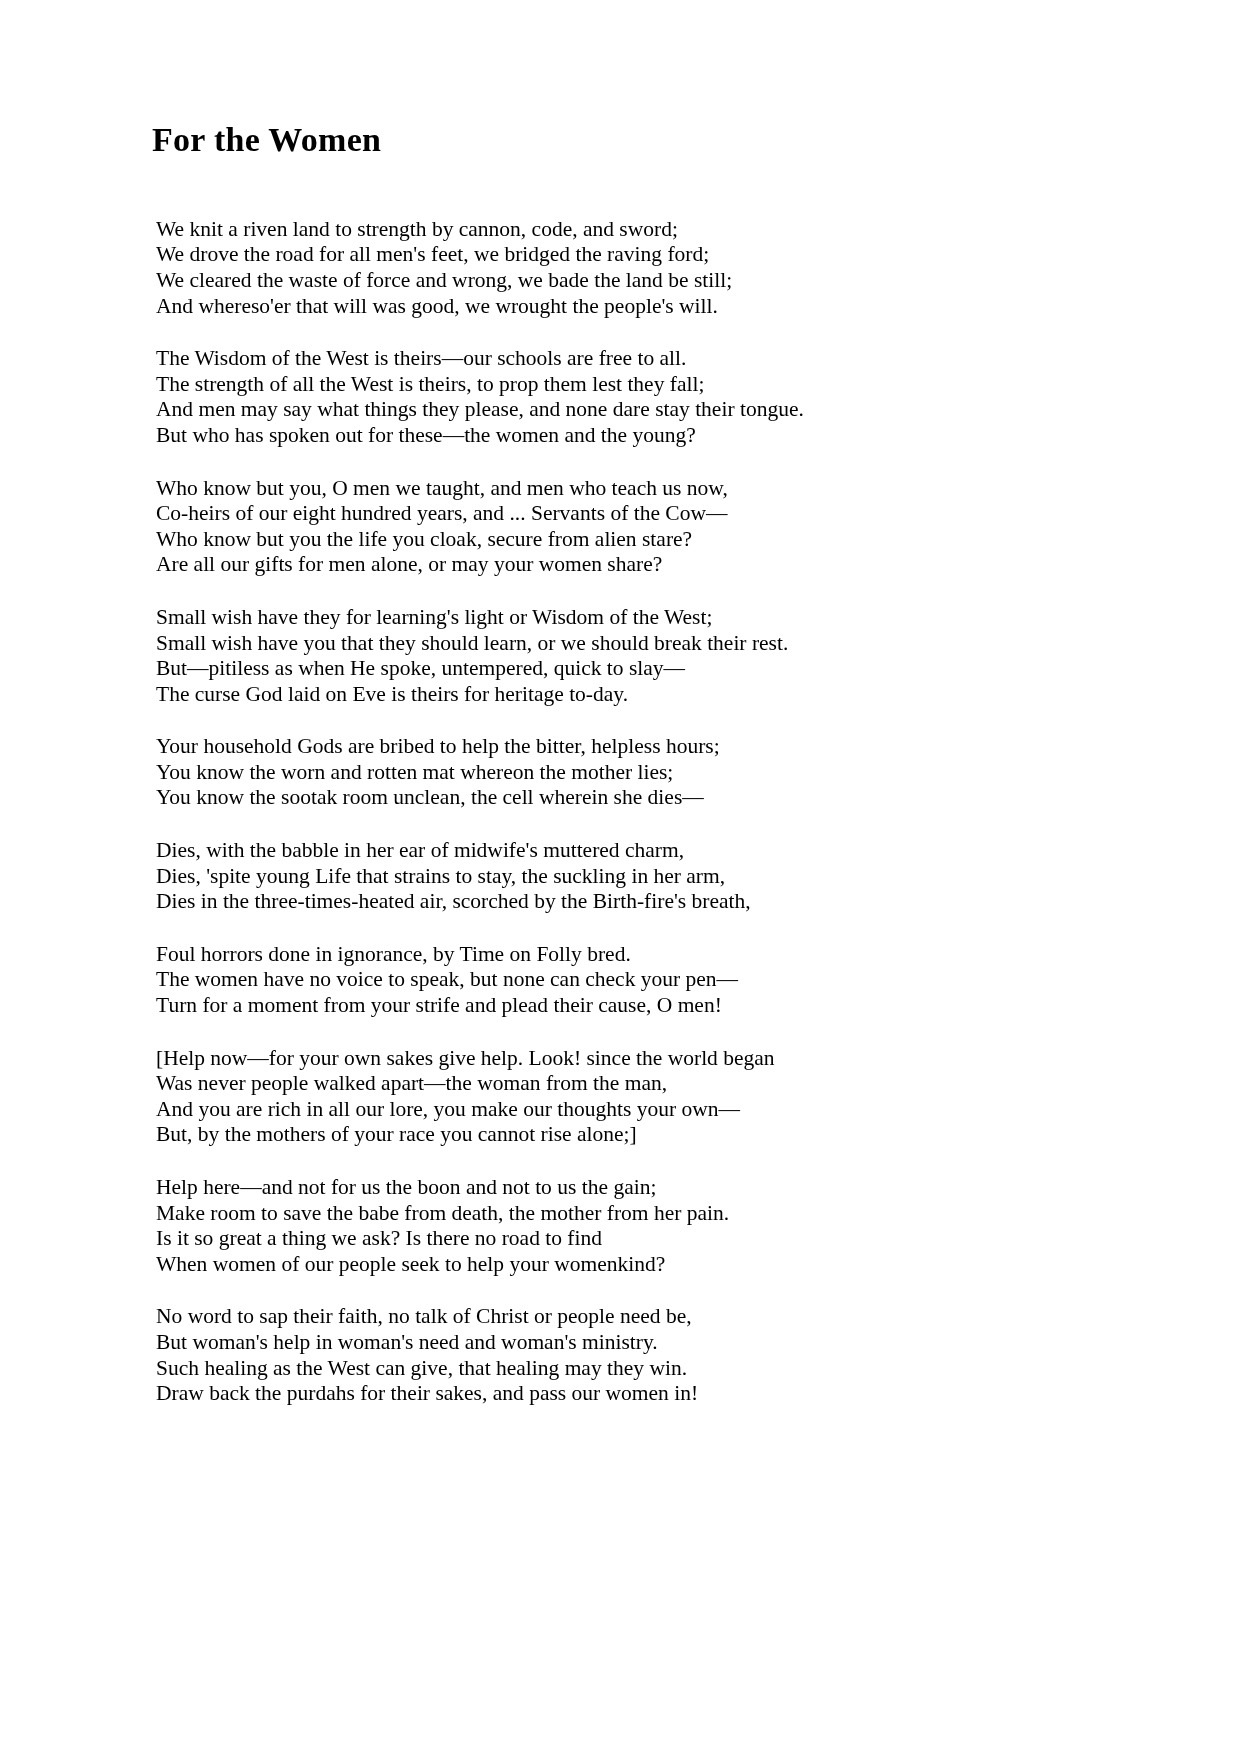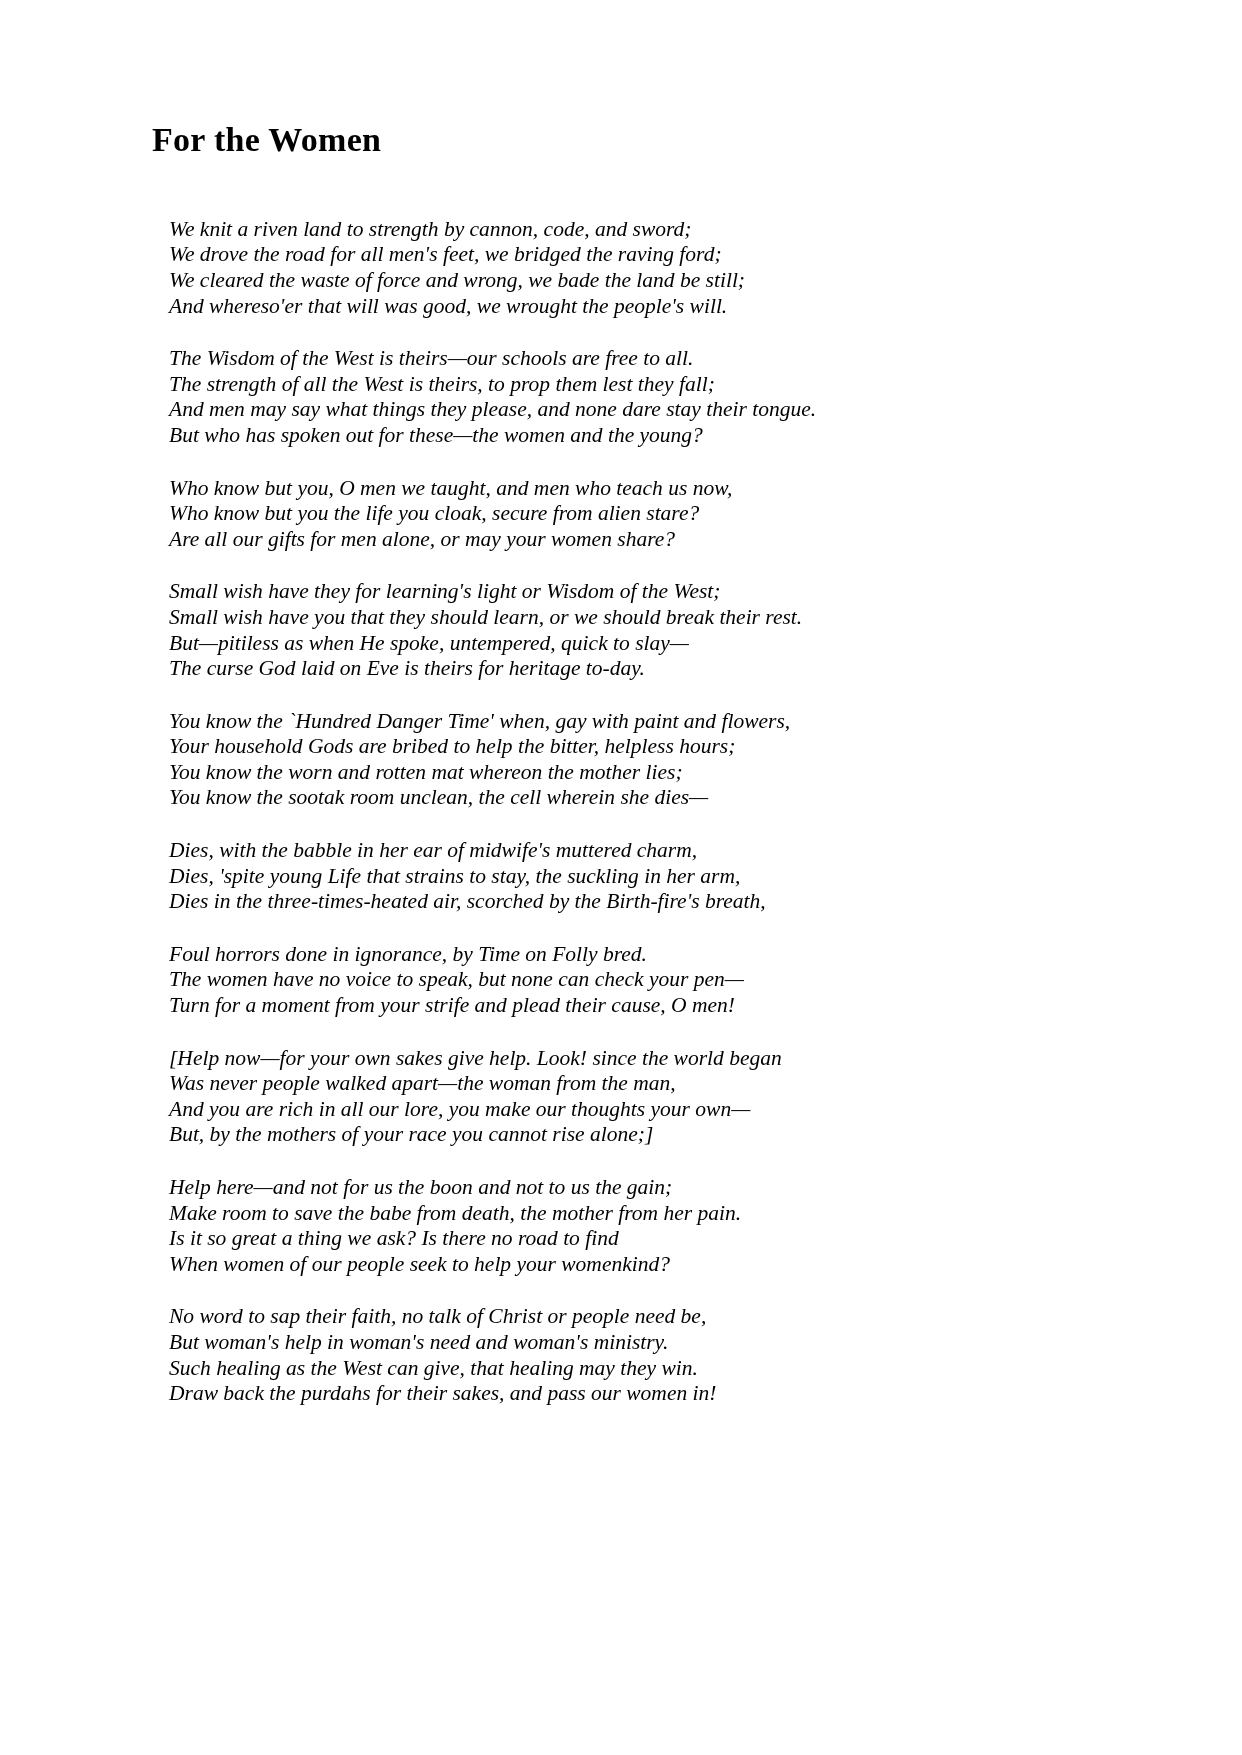--- a/index.html
+++ b/index.html
@@ -27,22 +27,21 @@
     font-size: 34px;
     line-height: 1.2;
     letter-spacing: 0.3px;
     margin: 0 0 56px 0;
   }
   .poem-body {
     font-size: 21.5px;
     line-height: 25.6px;
   }
   .stanza {
-    margin: 0 0 27px 17px;
-    font-style: italic;
+    margin: 0 0 27px 4px;
   }
   .stanza:last-child {
     margin-bottom: 0;
   }
   .line {
     white-space: pre-wrap;
   }
 </style>
 </head>
 <body>
@@ -61,33 +60,33 @@
 
     <div class="stanza">
       <div class="line">The Wisdom of the West is theirs—our schools are free to all.</div>
       <div class="line">The strength of all the West is theirs, to prop them lest they fall;</div>
       <div class="line">And men may say what things they please, and none dare stay their tongue.</div>
       <div class="line">But who has spoken out for these—the women and the young?</div>
     </div>
 
     <div class="stanza">
       <div class="line">Who know but you, O men we taught, and men who teach us now,</div>
+      <div class="line">Co-heirs of our eight hundred years, and ... Servants of the Cow—</div>
       <div class="line">Who know but you the life you cloak, secure from alien stare?</div>
       <div class="line">Are all our gifts for men alone, or may your women share?</div>
     </div>
 
     <div class="stanza">
       <div class="line">Small wish have they for learning's light or Wisdom of the West;</div>
       <div class="line">Small wish have you that they should learn, or we should break their rest.</div>
       <div class="line">But—pitiless as when He spoke, untempered, quick to slay—</div>
       <div class="line">The curse God laid on Eve is theirs for heritage to-day.</div>
     </div>
 
     <div class="stanza">
-      <div class="line">You know the `Hundred Danger Time' when, gay with paint and flowers,</div>
       <div class="line">Your household Gods are bribed to help the bitter, helpless hours;</div>
       <div class="line">You know the worn and rotten mat whereon the mother lies;</div>
       <div class="line">You know the sootak room unclean, the cell wherein she dies—</div>
     </div>
 
     <div class="stanza">
       <div class="line">Dies, with the babble in her ear of midwife's muttered charm,</div>
       <div class="line">Dies, 'spite young Life that strains to stay, the suckling in her arm,</div>
       <div class="line">Dies in the three-times-heated air, scorched by the Birth-fire's breath,</div>
     </div>

